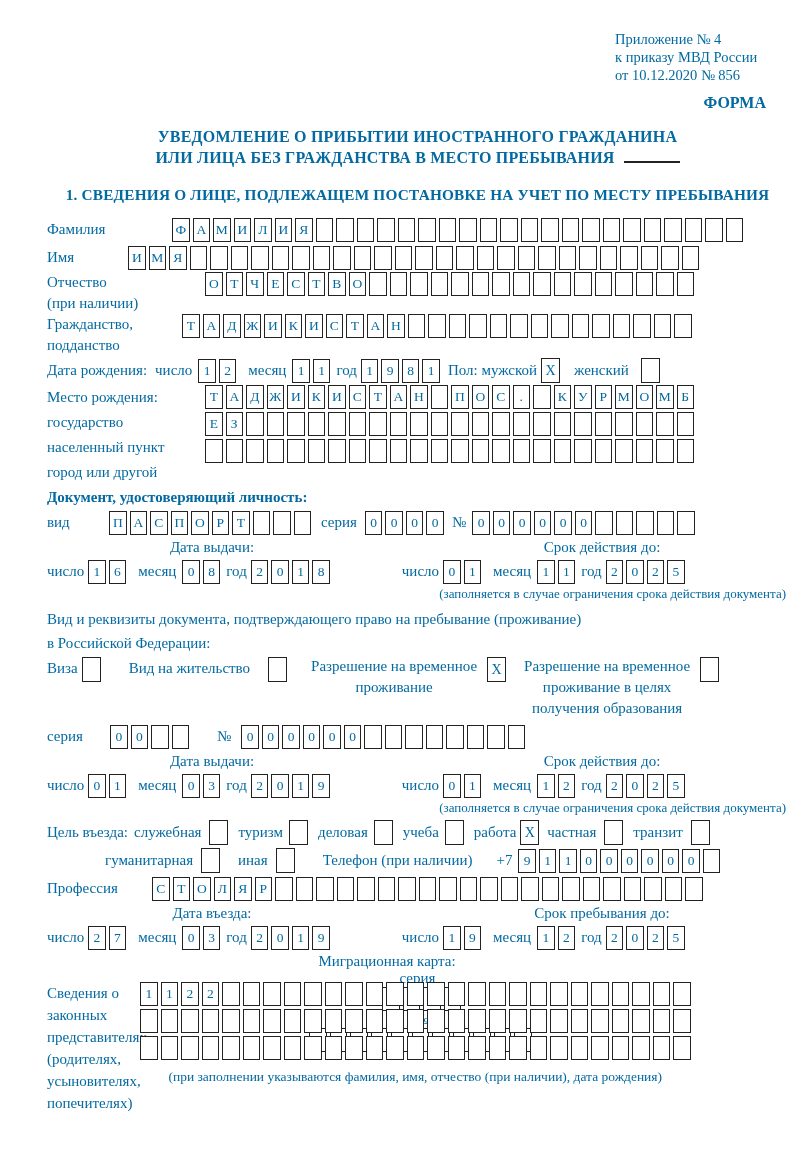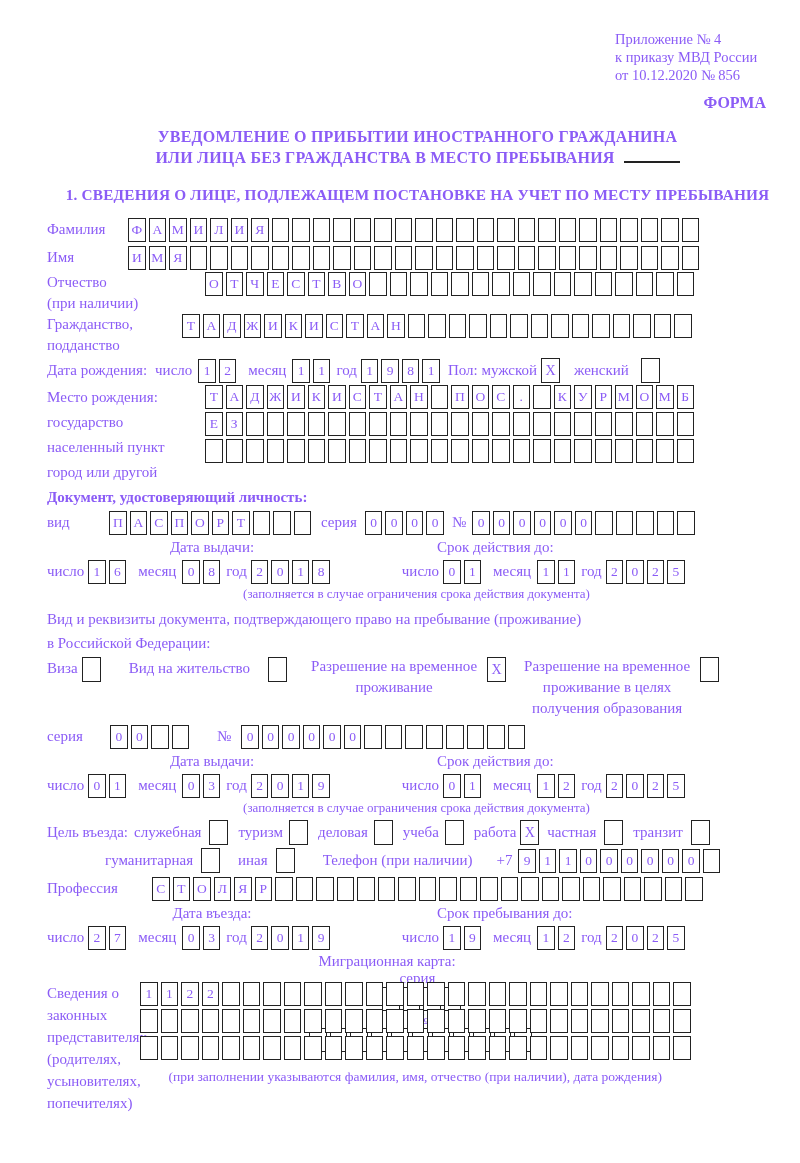--- a/index.html
+++ b/index.html
@@ -1,19 +1,19 @@
 <!DOCTYPE html>
 <html><head>
 <meta charset="utf-8">
 <style>
   * { box-sizing: border-box; }
   html,body { margin:0; padding:0; background:#ffffff; }
   .page {
     width:800px; height:1163px; background:#fff; overflow:hidden; position:relative;
-    font-family:"Liberation Serif","DejaVu Serif",serif; color:#8b5cf6; font-size:15px;
+    font-family:"Liberation Serif","DejaVu Serif",serif; color:#0369a1; font-size:15px;
     padding:30px 12px 0 47px;
   }
   
   .ref { margin-left:568px; font-size:14.5px; line-height:18px; }
   .ref .part2 { margin-top:4px; }
   .forma { text-align:right; padding-right:22px; font-weight:bold; font-size:16px; margin-top:10px; }
   .title { text-align:center; font-weight:bold; font-size:16px; line-height:21px; margin-top:14px; letter-spacing:0.2px; }
   .blank-line { display:inline-block; width:56px; border-bottom:2px solid #222; height:13px; margin-left:9px; }
   .sec { text-align:center; font-weight:bold; font-size:15.3px; margin-top:18px; letter-spacing:0.2px; }
 
@@ -34,25 +34,25 @@
   .labcol.lh22 div { line-height:22px; }
   .boxcol .cells { margin-bottom:3px; }
 
   .m4{margin-left:4px;} .m6{margin-left:6px;} .m8{margin-left:8px;} .m10{margin-left:10px;}
   .m12{margin-left:12px;} .m14{margin-left:14px;} .m18{margin-left:18px;} .m24{margin-left:24px;} .m28{margin-left:28px;}
 
   .doc-heading { text-align:left; font-weight:bold; margin-top:2px; line-height:20px; }
 
   .dhead { display:flex; margin-top:2px; line-height:19px; }
   .dhead .dh-l { width:330px; text-align:center; }
-  .dhead .dh-r { width:330px; margin-left:60px; }
+  .dhead .dh-r { width:330px; margin-left:60px; text-align:center; }
   .dcols { display:flex; align-items:center; margin-top:1px; height:27px; }
   .dg { display:flex; align-items:center; }
   .dg-r { margin-left:72px; }
-  .dnote { text-align:center; font-size:13px; line-height:17px; padding-right:2px; }
+  .dnote { text-align:right; font-size:13px; line-height:17px; padding-right:2px; }
 
   .intro { margin-top:5px; line-height:24px; }
   .opts { display:flex; align-items:flex-start; margin-top:1px; }
   .optml { text-align:center; line-height:21px; }
   .opts .cb { margin-top:1px; }
 
   .note-center { text-align:center; font-size:13.5px; margin-top:8px; line-height:17px; }
 </style>
 </head>
 <body>
@@ -67,21 +67,21 @@
 
   <div class="forma">ФОРМА</div>
 
   <div class="title">
     <div>УВЕДОМЛЕНИЕ О ПРИБЫТИИ ИНОСТРАННОГО ГРАЖДАНИНА</div>
     <div><span>ИЛИ ЛИЦА БЕЗ ГРАЖДАНСТВА В МЕСТО ПРЕБЫВАНИЯ</span><span class="blank-line"></span></div>
   </div>
 
   <div class="sec">1. СВЕДЕНИЯ О ЛИЦЕ, ПОДЛЕЖАЩЕМ ПОСТАНОВКЕ НА УЧЕТ ПО МЕСТУ ПРЕБЫВАНИЯ</div>
 
-  <div class="frow" style="margin-top:12px;">
+  <div class="frow" style="margin-top:12px;gap:44px;">
     <span class="flabel w81">Фамилия</span>
     <span class="cells">
         <span class="cell">Ф</span>
         <span class="cell">А</span>
         <span class="cell">М</span>
         <span class="cell">И</span>
         <span class="cell">Л</span>
         <span class="cell">И</span>
         <span class="cell">Я</span>
         <span class="cell"></span>

